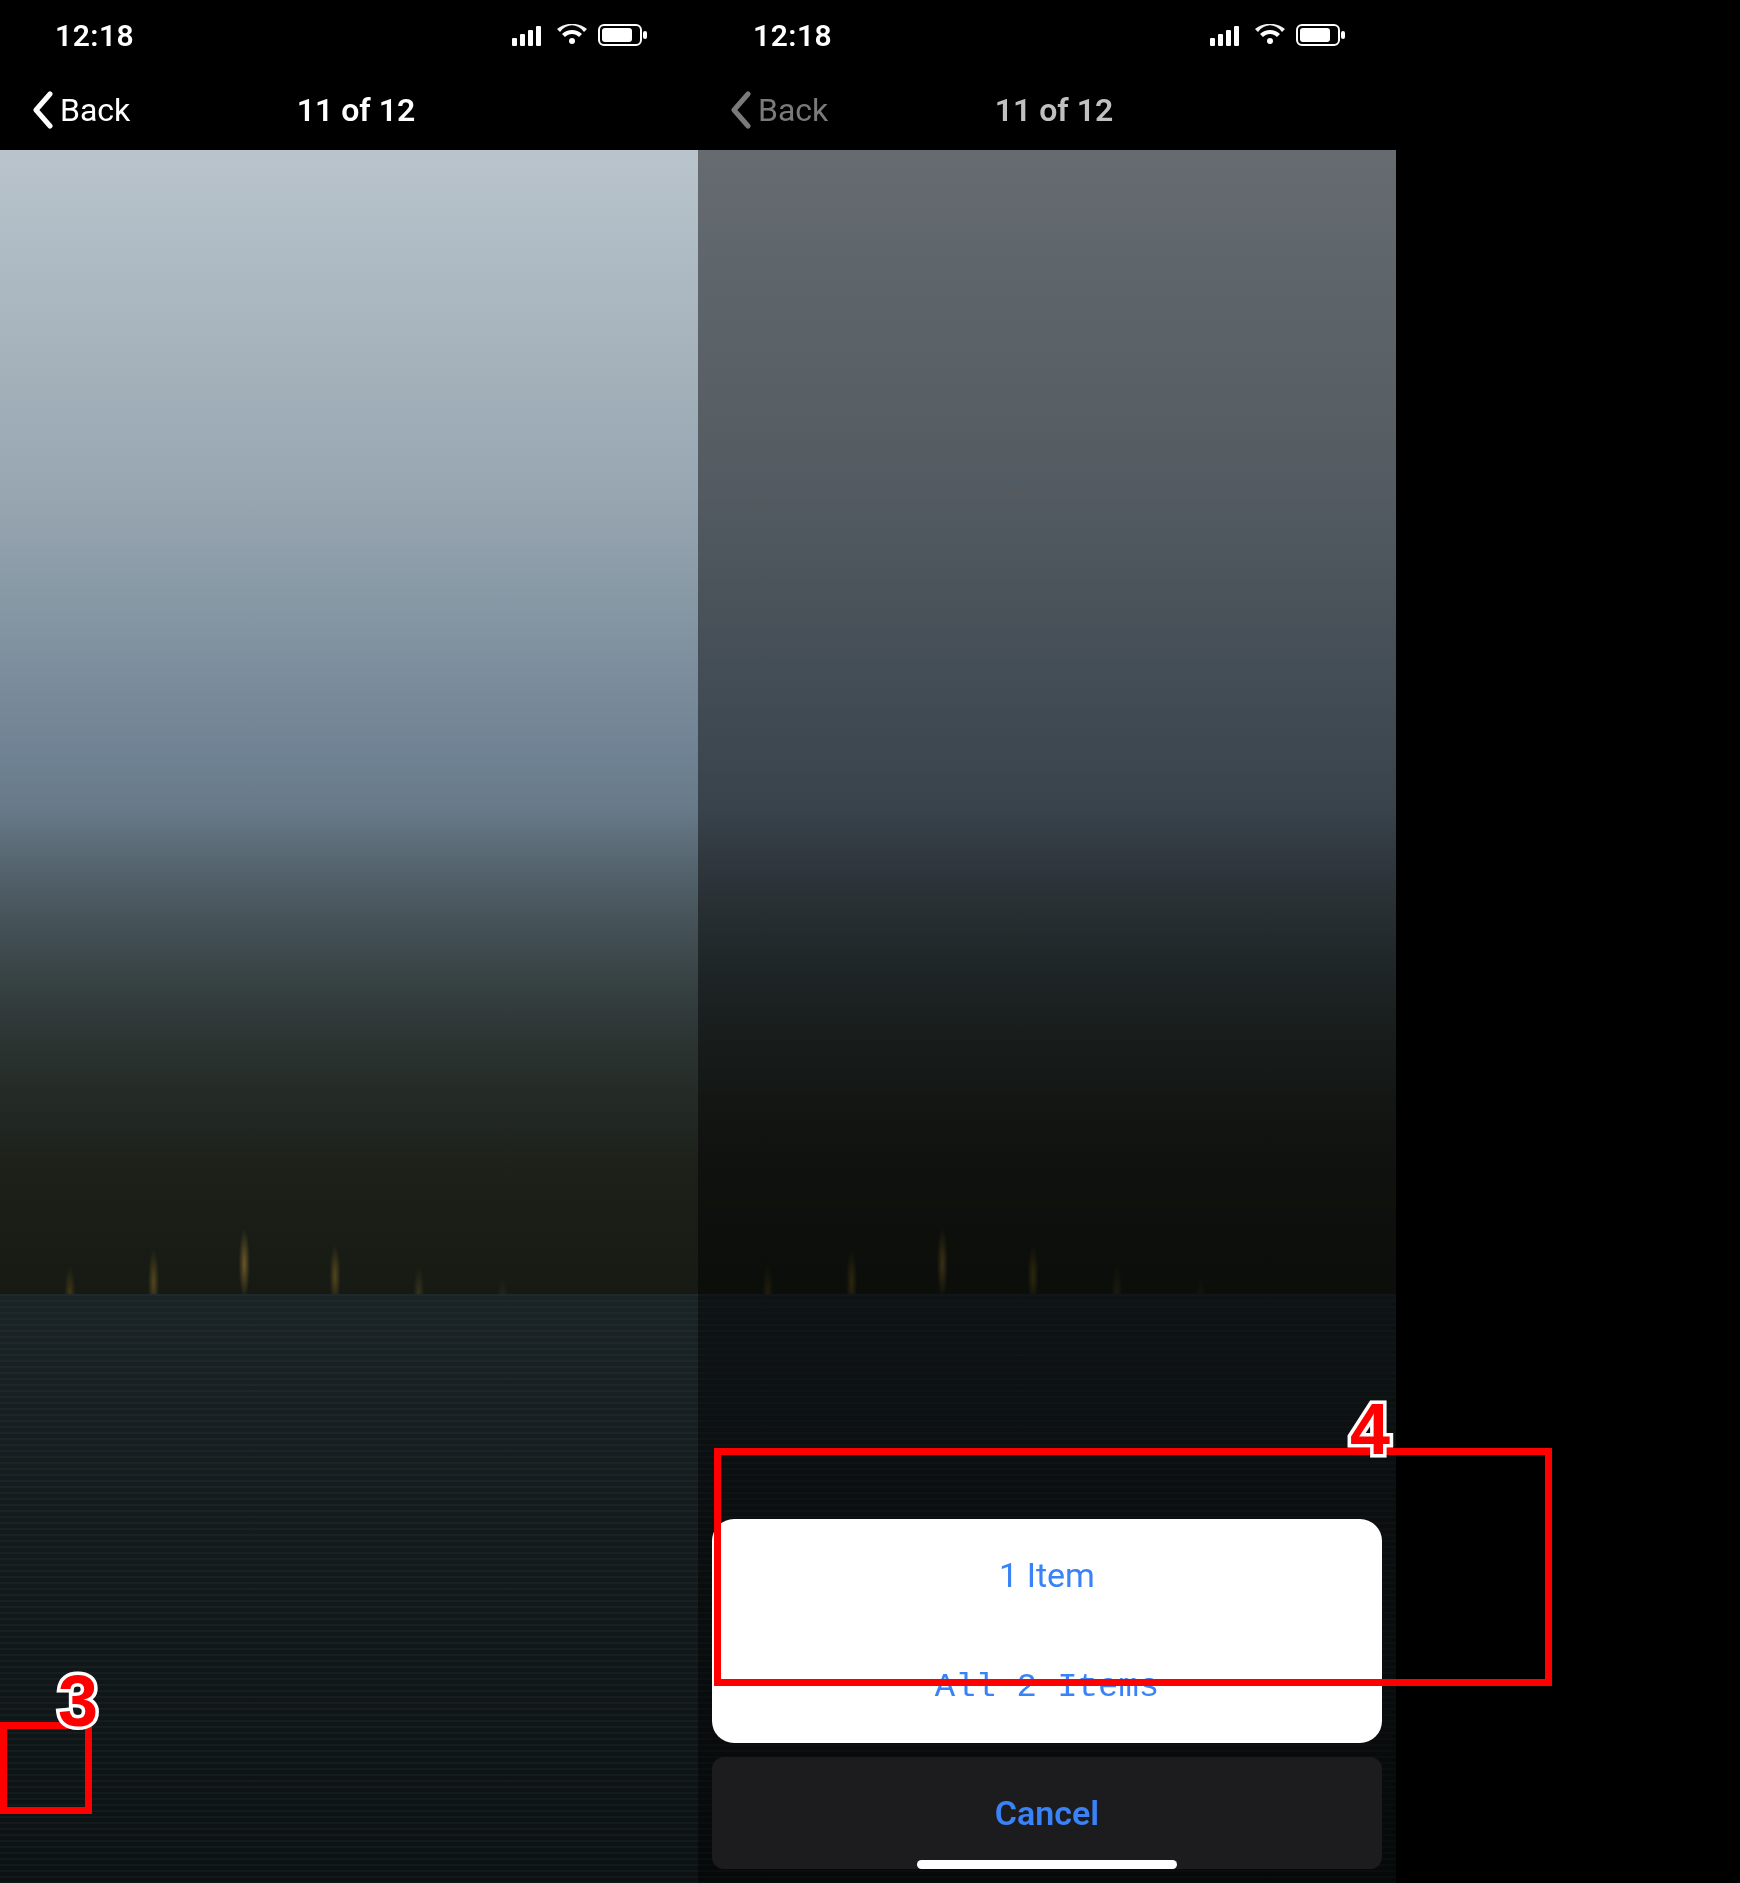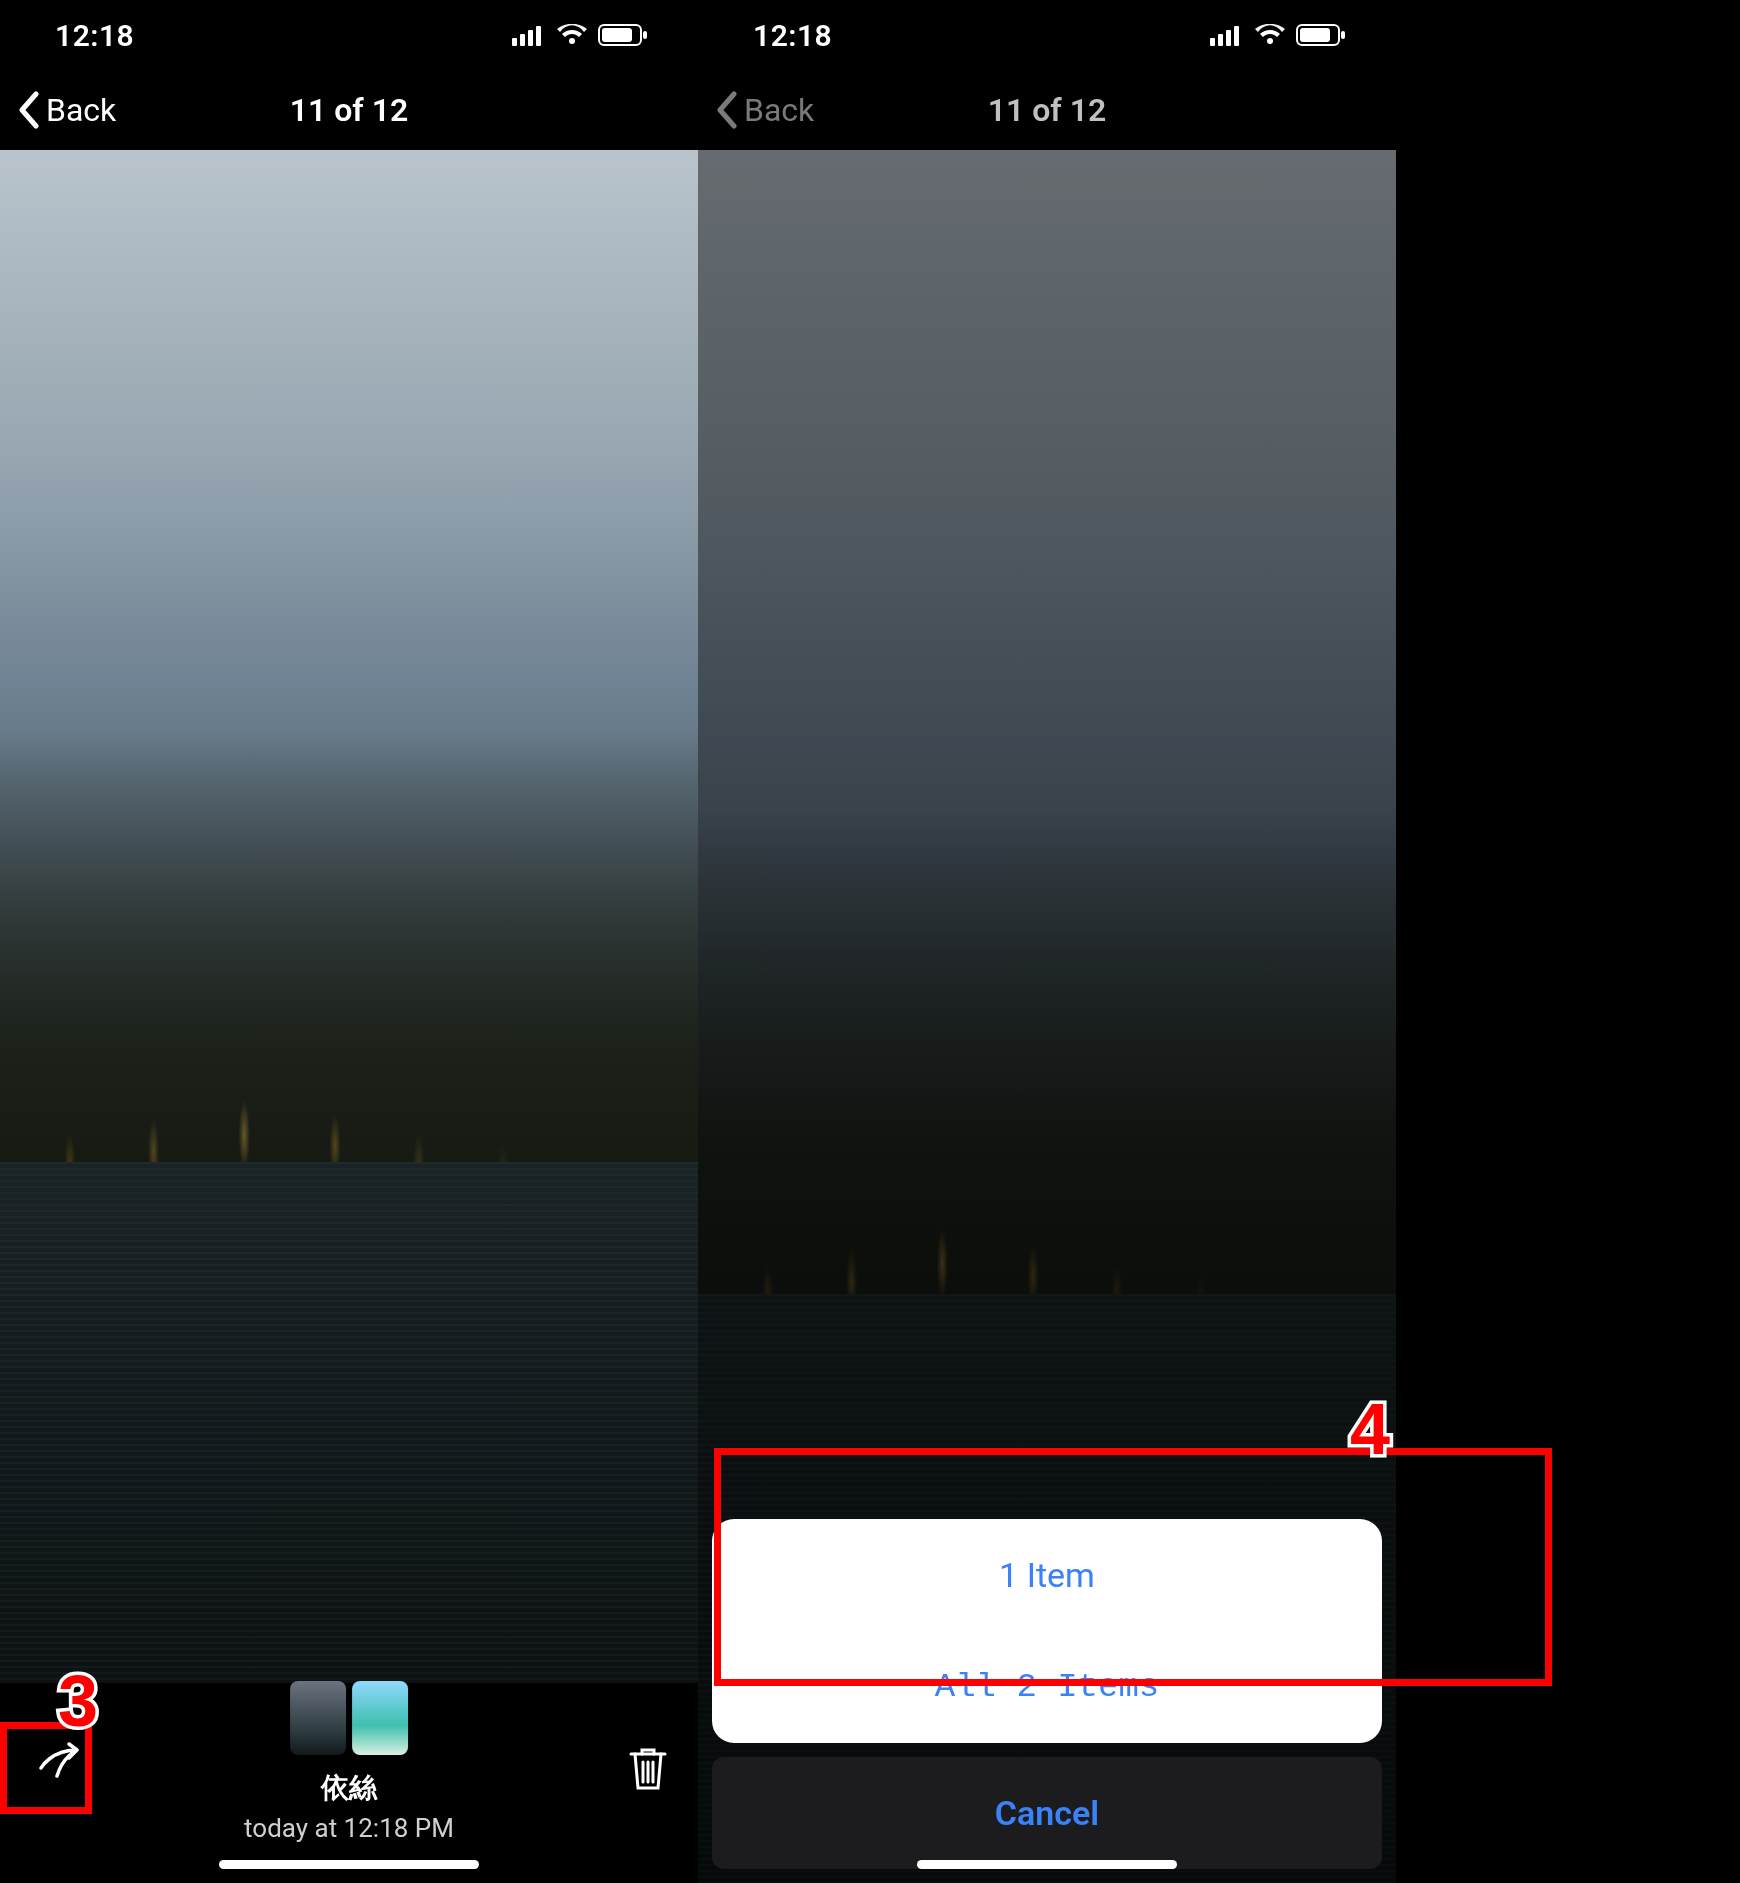--- a/index.html
+++ b/index.html
@@ -39,20 +39,21 @@
     display: flex;
     align-items: center;
     gap: 10px;
   }
   .nav-bar {
     height: 80px;
     display: flex;
     align-items: center;
     padding: 0 16px;
     position: relative;
+    margin-left: 14px;
   }
   .back-btn {
     display: flex;
     align-items: center;
     gap: 6px;
     color: #fff;
     font-size: 32px;
     font-weight: 400;
   }
   .back-btn.dimmed { color: #7a7a7a; }
@@ -269,49 +270,20 @@
     </div>
 
     <div class="photo-area">
       <div class="photo-bg">
         <div class="scene"></div>
         <div class="trees"></div>
         <div class="lake"></div>
       </div>
     </div>
 
-    <div class="bottom-toolbar">
-      <div class="share-wrap svg-crisp">
-        <svg width="52" height="52" viewBox="0 0 52 52">
-            <path d="M8 26 C8 26 18 8 44 8 L36 2 M44 8 L36 16 M44 8 C44 8 30 14 24 34" stroke="#fff" stroke-width="3.5" fill="none" stroke-linecap="round" stroke-linejoin="round"></path>
-          </svg>
-      </div>
-
-      <div class="thumb-caption">
-        <div class="thumbs">
-          <div class="thumb thumb-a"></div>
-          <div class="thumb thumb-b"></div>
-        </div>
-        <div class="caption-name">依絲</div>
-        <div class="caption-sub">today at 12:18 PM</div>
-      </div>
-
-      <div class="trash-wrap svg-crisp">
-        <svg width="42" height="48" viewBox="0 0 42 48">
-            <g stroke="#fff" stroke-width="3" fill="none" stroke-linecap="round">
-              <path d="M4 10h34"></path>
-              <path d="M8 10l3 34h20l3-34"></path>
-              <path d="M15 10V6h12v4"></path>
-              <path d="M16 18v20M21 18v20M26 18v20"></path>
-            </g>
-          </svg>
-      </div>
-
-      <div class="home-indicator"></div>
-    </div>
 
     <div class="anno-box" style="left:0px; top:1722px; width:92px; height:92px;"></div>
     <div class="anno-label" style="left:58px; top:1660px;">3</div>
   </div>
 
   <div class="screen">
     <div class="status-bar">
       <div class="status-left">12:18</div>
       <div class="status-right svg-crisp">
         <span>

